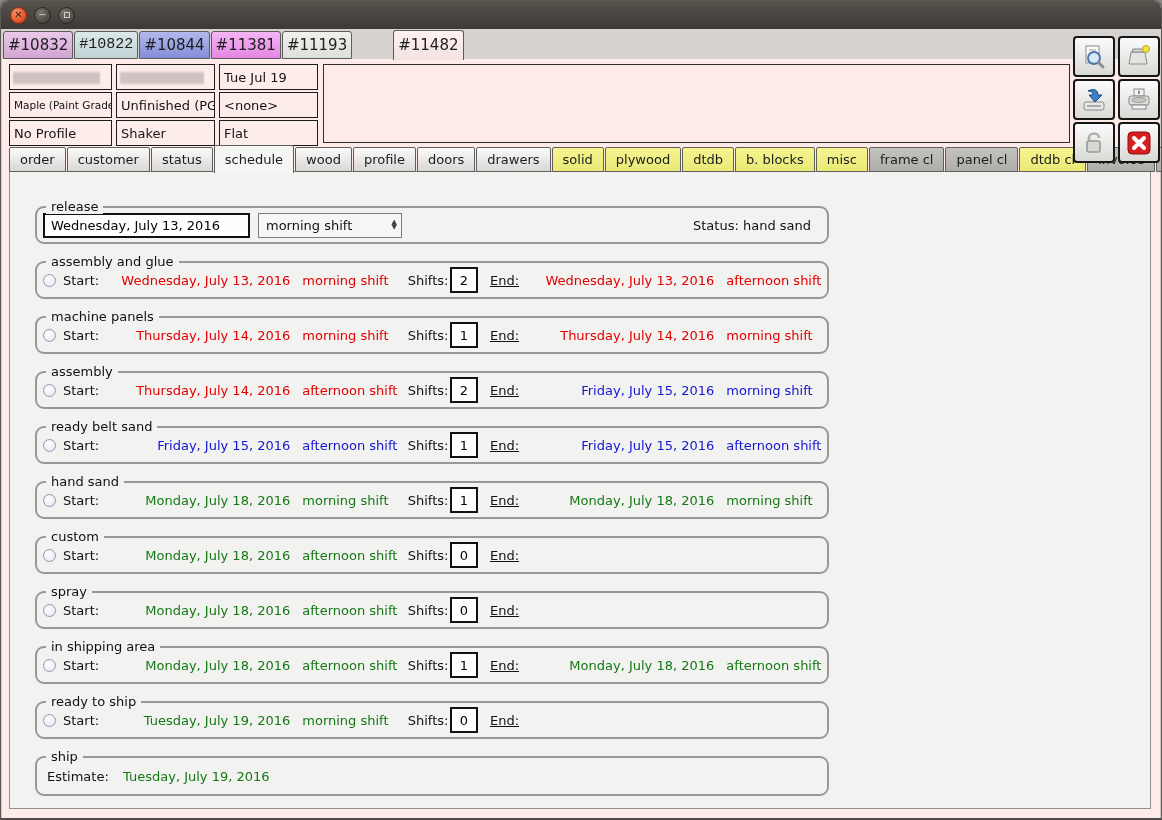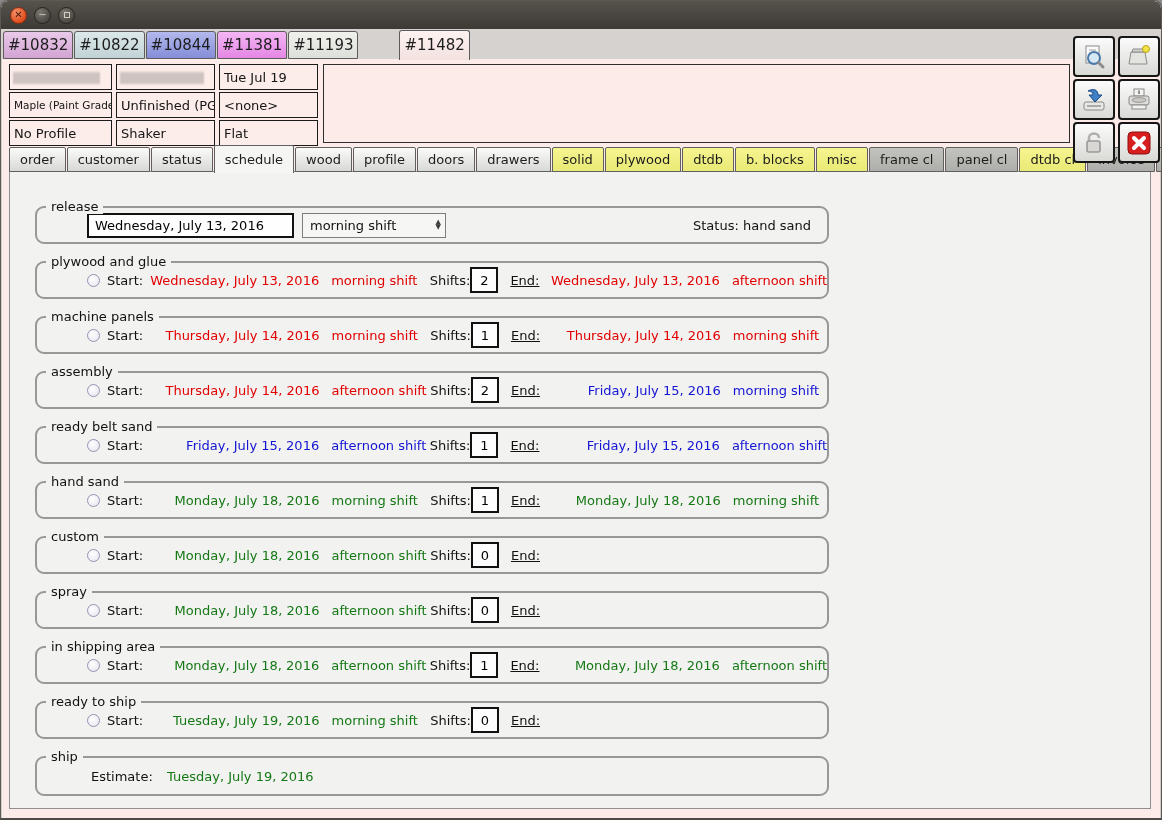--- a/index.html
+++ b/index.html
@@ -52,21 +52,21 @@
   .ntab{height:25px;line-height:23px;padding:0 10px;font-size:13px;color:#1c1c1c;
     border:1px solid #5f5f5f;border-radius:2px 2px 0 0;margin-right:1px;
     background:linear-gradient(#fafaf9,#d8d8d5);cursor:default;white-space:nowrap;}
   .ntab.yellow{background:linear-gradient(#f6f590,#e9e976);}
   .ntab.dark{background:linear-gradient(#c3c3bf,#adada9);}
   .ntab.active{height:28px;line-height:27px;background:#f5f5f4;border-bottom:none;margin-bottom:-1px;z-index:4;position:relative;}
   
   .pane{position:absolute;left:8px;top:170px;width:1142px;height:638px;
     background:#f2f2f1;border:1px solid #8f8f8f;padding-top:34px;z-index:2;}
   .group{position:relative;width:794px;height:38px;margin:0 0 17px 25px;
-    border:2px solid #989898;border-radius:9px;background:#f2f2f1;padding-left:44px;}
+    border:2px solid #989898;border-radius:9px;background:#f2f2f1;}
   .group.ship{height:40px;}
   .glabel{position:absolute;top:-9px;left:9px;background:#f2f2f1;padding:0 5px;
     font-size:13px;color:#111;line-height:15px;}
   .grow{display:flex;align-items:center;height:100%;font-size:13px;color:#111;border-radius:16px;}
   .radio{width:13px;height:13px;border-radius:50%;margin-left:6px;flex:0 0 13px;
     border:1px solid #9494b2;background:radial-gradient(circle at 40% 35%,#ffffff,#e3e3ee);}
   .flab{white-space:nowrap;}
   .flab.w-start{width:42px;margin-left:7px;}
   .flab.w-shifts{width:44px;}
   .flab.w-end{width:36px;margin-left:12px;text-decoration:underline;}
@@ -97,21 +97,21 @@
       <div class="wbtn close">✕</div>
       <div class="wbtn min">−</div>
       <div class="wbtn max">
           <div class="maxsq"></div>
         </div>
     </div>
   </div>
 
   <div class="tabstrip">
     <div class="otab" style="background: linear-gradient(rgba(255, 255, 255, 0.35), rgba(0, 0, 0, 0.04)), rgb(220, 171, 220);">#10832</div>
-    <div class="otab" style="background: linear-gradient(rgba(255, 255, 255, 0.35), rgba(0, 0, 0, 0.04)), rgb(201, 219, 222);">#10822</div>
+    <div class="otab" style="background: linear-gradient(rgba(255, 255, 255, 0.35), rgba(0, 0, 0, 0.04)), rgb(201, 219, 222); font-family: Liberation Mono, monospace;">#10822</div>
     <div class="otab" style="background: linear-gradient(rgba(255, 255, 255, 0.35), rgba(0, 0, 0, 0.04)), rgb(138, 147, 226);">#10844</div>
     <div class="otab" style="background: linear-gradient(rgba(255, 255, 255, 0.35), rgba(0, 0, 0, 0.04)), rgb(238, 141, 238);">#11381</div>
     <div class="otab" style="background: linear-gradient(rgba(255, 255, 255, 0.35), rgba(0, 0, 0, 0.04)), rgb(231, 233, 227);">#11193</div>
     <div class="otab active" style="background: linear-gradient(rgba(255, 255, 255, 0.35), rgba(0, 0, 0, 0.04)), rgb(252, 235, 233);">#11482</div>
   </div>
 
   <div class="workarea"></div>
 
   <div class="infogrid">
     <div class="icell">
@@ -207,21 +207,21 @@
         <div class="combo">
           <span>morning shift</span>
           <span class="spin">▲<br>▼</span>
         </div>
         <span class="status">Status: hand sand</span>
       </div>
     </div>
 
     <div id="stages">
   <div class="group">
-    <span class="glabel">plywood and glue</span>
+    <span class="glabel">assembly and glue</span>
     <div class="grow">
       <span class="radio"></span>
       <span class="flab w-start">Start:</span>
       <span class="val sdate" style="color: rgb(225, 0, 0);">Wednesday, July 13, 2016</span>
       <span class="val sshift" style="color: rgb(225, 0, 0);">morning shift</span>
       <span class="flab w-shifts">Shifts:</span>
       <input class="shiftsbox" value="2" style="">
       <span class="flab w-end">End:</span>
       <span class="val edate" style="color: rgb(225, 0, 0);">Wednesday, July 13, 2016</span>
       <span class="val eshift" style="color: rgb(225, 0, 0);">afternoon shift</span>

